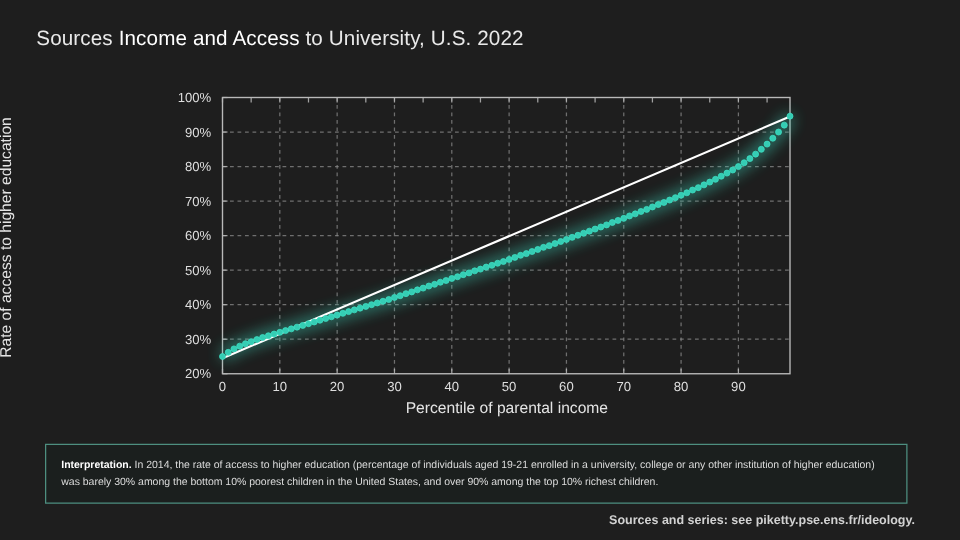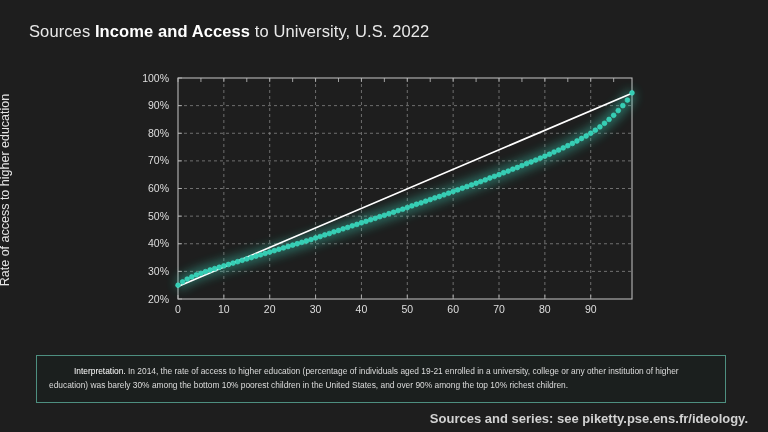--- a/index.html
+++ b/index.html
@@ -21,21 +21,21 @@
     position: absolute;
     left: 29px;
     top: 22px;
     font-size: 16.5px;
     font-weight: 300;
     color: #e9e9e9;
     letter-spacing: 0.1px;
     white-space: nowrap;
   }
   #chart-title .em {
-    font-weight: 700;
+    font-weight: 400;
     color: #ffffff;
   }
 
   
   #plot-wrap {
     position: absolute;
     left: 0;
     top: 0;
     width: 768px;
     height: 432px;
@@ -81,31 +81,30 @@
     box-sizing: border-box;
     border: 1px solid #4e8f80;
     background: #1b1f1e;
     padding: 9px 12px 10px 12px;
     font-size: 8.4px;
     line-height: 1.62;
     color: #dcdcdc;
     font-weight: 400;
   }
   #interpretation-box .lbl {
-    font-weight: 400;
+    font-weight: 700;
     color: #ffffff;
-    margin-left: 25px;
   }
 
   
   #source-line {
     position: absolute;
-    right: 20px;
+    right: 36px;
     top: 411px;
-    font-size: 13px;
+    font-size: 10px;
     font-weight: 700;
     color: #d2d2d2;
     white-space: nowrap;
   }
 
   .tick-label {
     font-family: "Liberation Sans", sans-serif;
     fill: #dedede;
   }
 </style>
@@ -318,20 +317,21 @@
         <text x="169" y="247.35" text-anchor="end" font-size="10.5" class="tick-label">40%</text>
         <text x="169" y="219.725" text-anchor="end" font-size="10.5" class="tick-label">50%</text>
         <text x="169" y="192.1" text-anchor="end" font-size="10.5" class="tick-label">60%</text>
         <text x="169" y="164.475" text-anchor="end" font-size="10.5" class="tick-label">70%</text>
         <text x="169" y="136.85" text-anchor="end" font-size="10.5" class="tick-label">80%</text>
         <text x="169" y="109.225" text-anchor="end" font-size="10.5" class="tick-label">90%</text>
         <text x="169" y="81.6" text-anchor="end" font-size="10.5" class="tick-label">100%</text>
       </g>
   </svg>
 
+  <div id="x-axis-title">Percentile of parental income</div>
   <div id="y-axis-title">Rate of access to higher education</div>
 </div>
 
 <div id="interpretation-box">
   <span class="lbl">Interpretation.</span><span> In 2014, the rate of access to higher education (percentage of individuals aged 19-21 enrolled in a university, college or any other institution of higher education) was barely 30% among the bottom 10% poorest children in the United States, and over 90% among the top 10% richest children.</span>
 </div>
 
 <div id="source-line">Sources and series: see piketty.pse.ens.fr/ideology.</div>
 
 </body></html>

